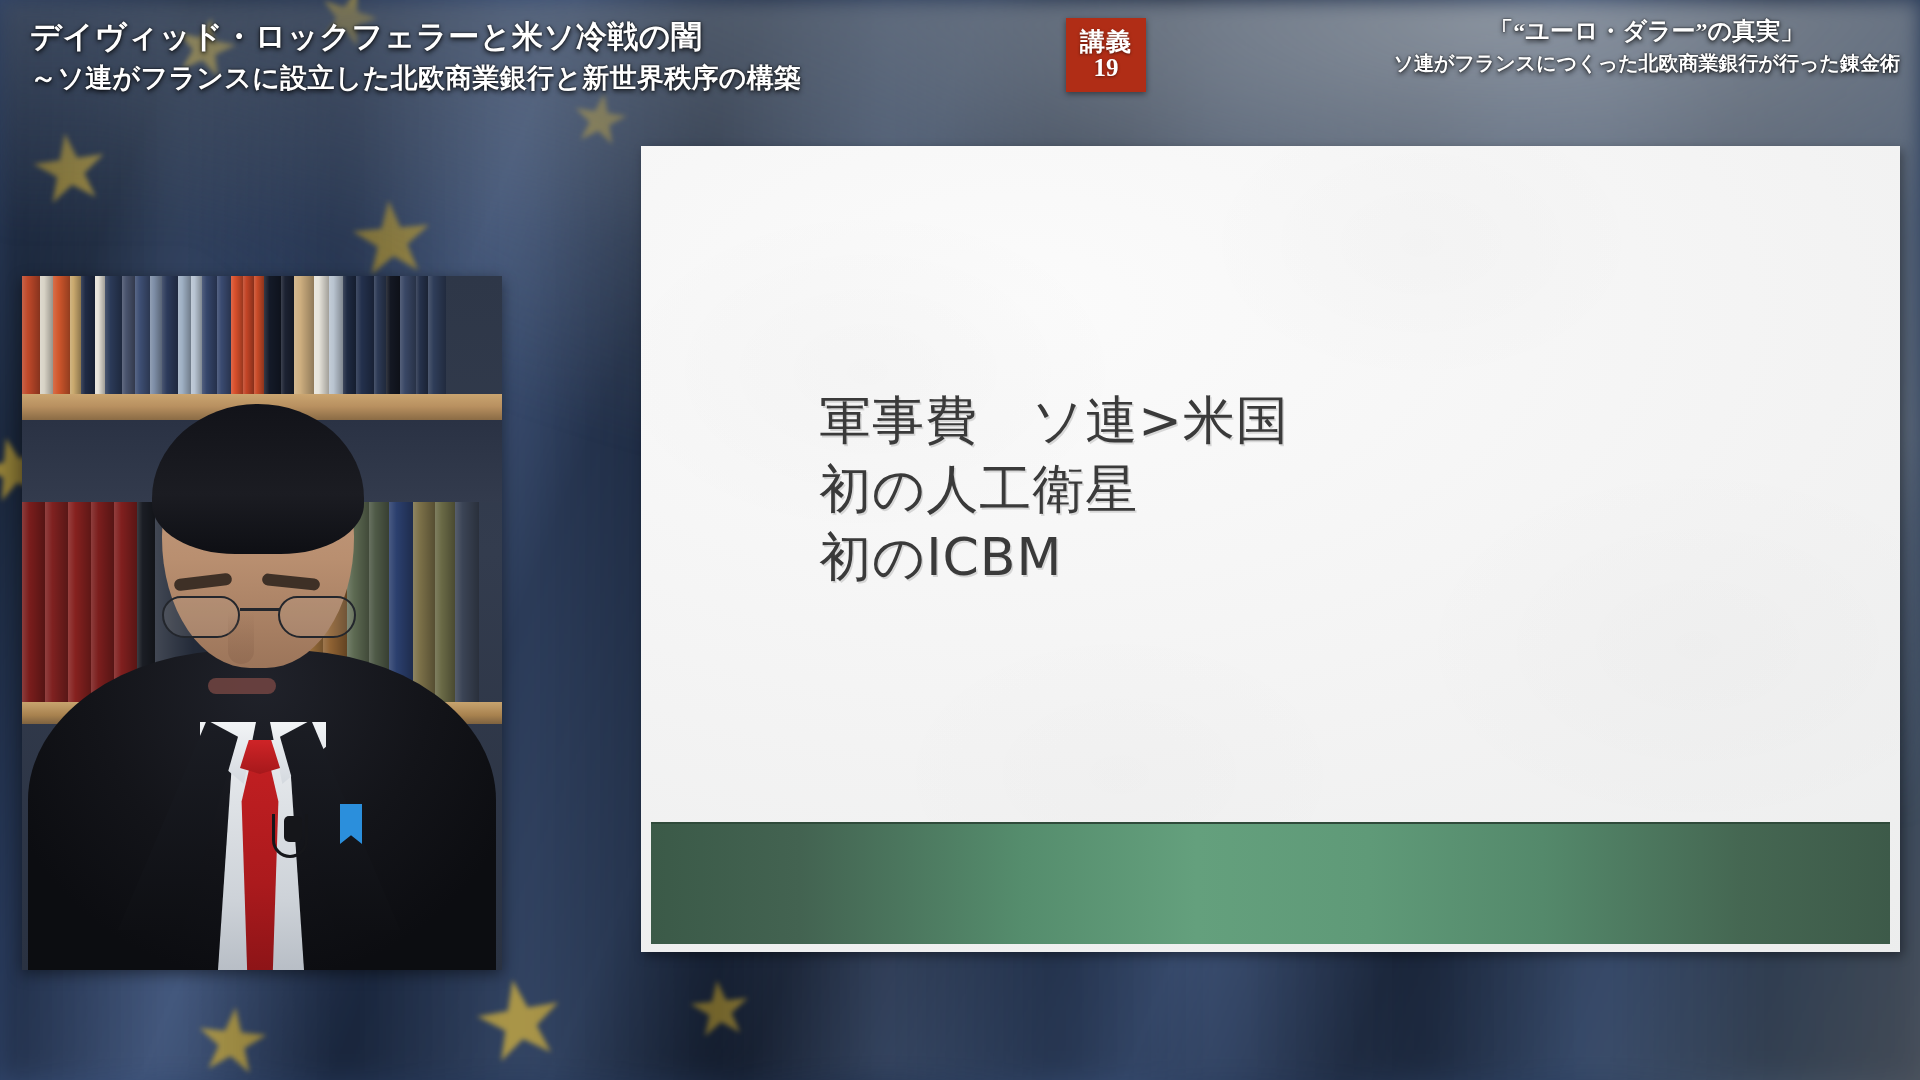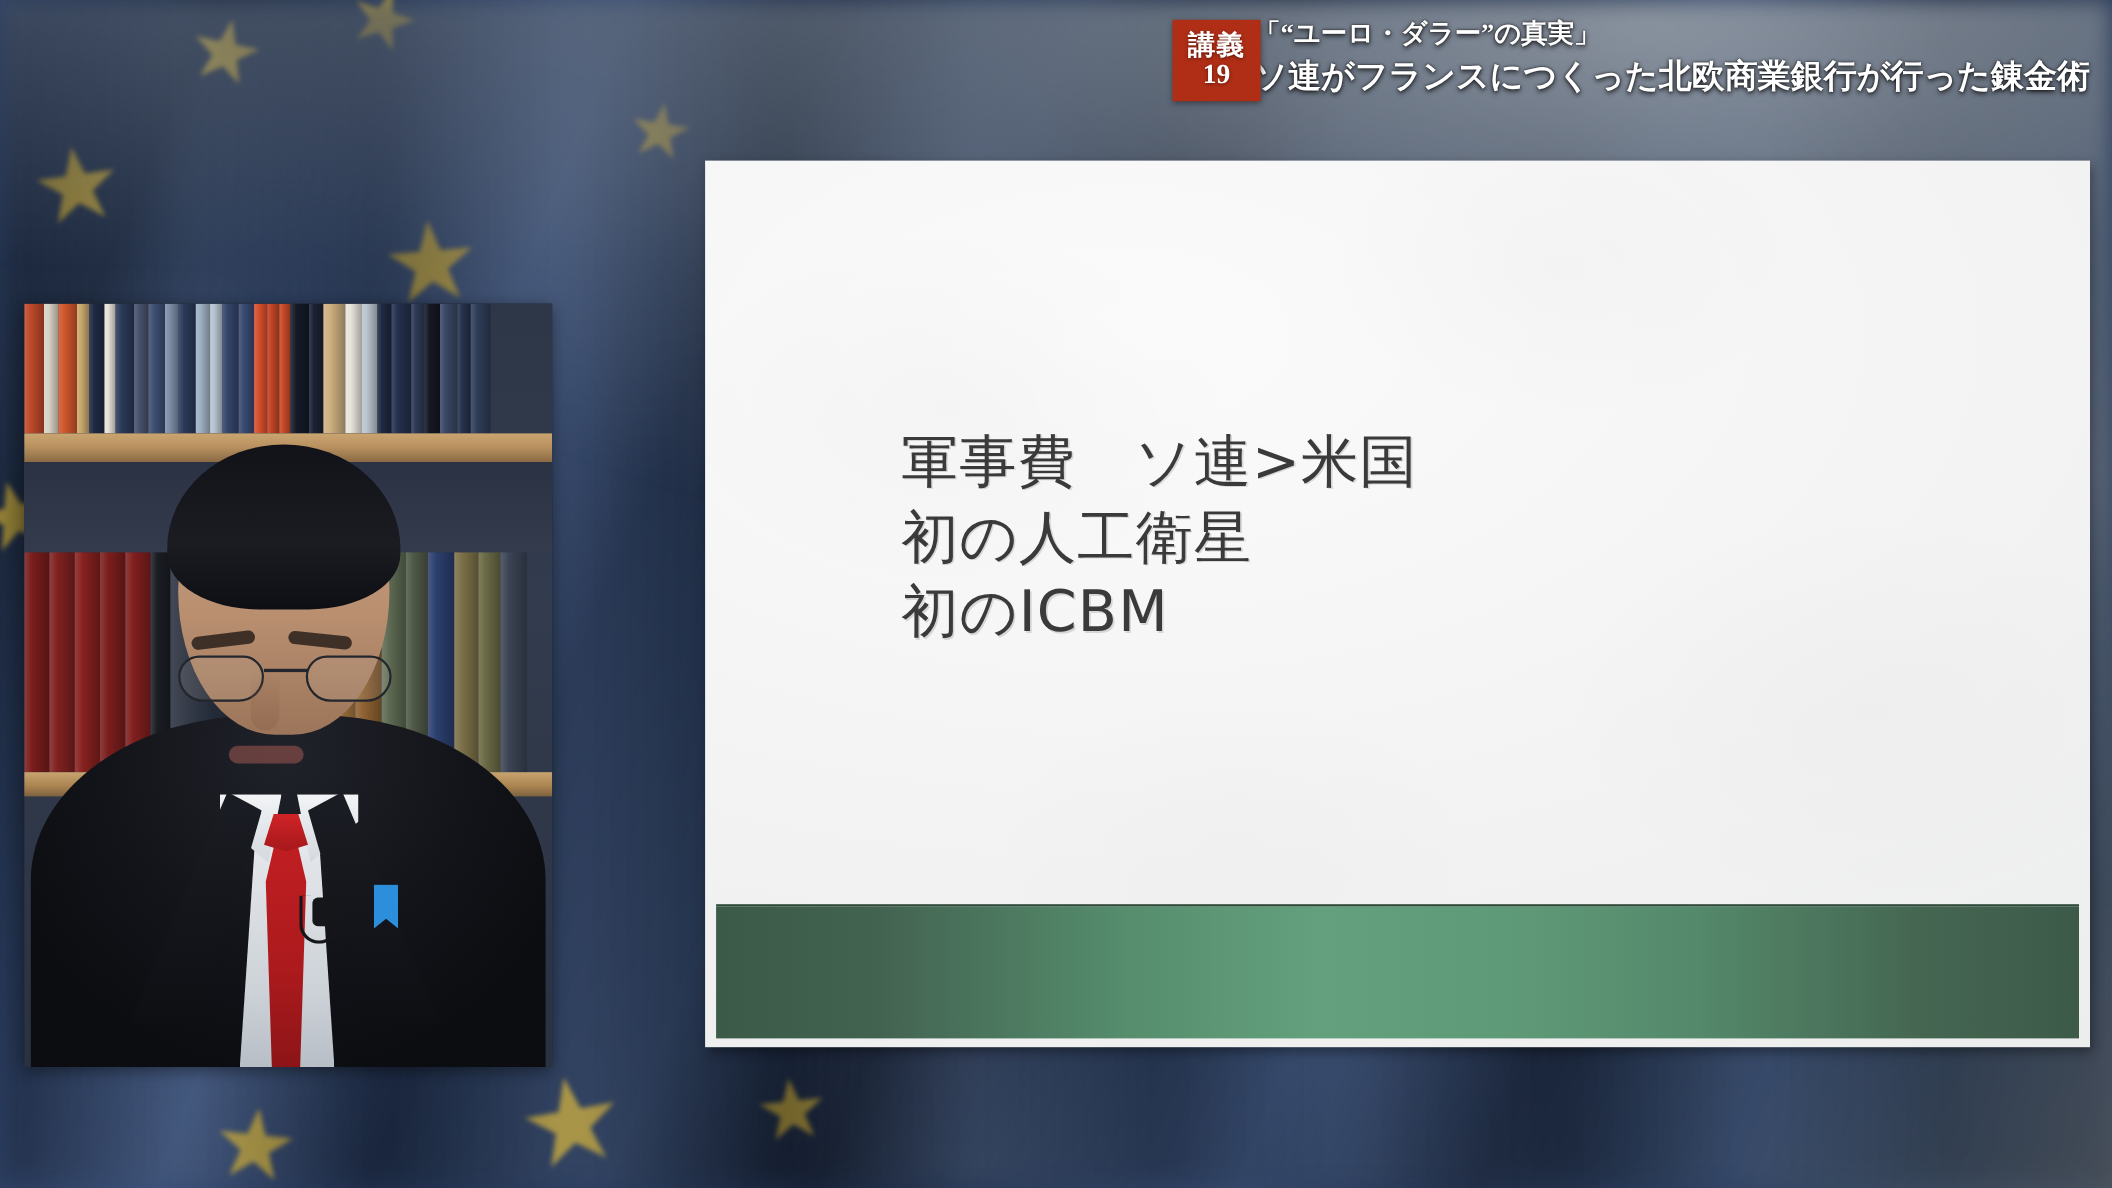--- a/index.html
+++ b/index.html
@@ -97,28 +97,28 @@
     text-shadow: 0 1px 3px rgba(0,0,0,.5);
     z-index: 7;
     box-shadow: 0 2px 6px rgba(0,0,0,.45);
   }
   .badge .bt { font-size: 25px; font-weight: 700; line-height: 1.02; letter-spacing: 1px; }
   .badge .bn { font-size: 25px; font-weight: 700; line-height: 1.05; margin-top: 1px; }
 
   .hdr-right {
     position: absolute;
     right: 20px; top: 16px;
-    text-align: left;
+    text-align: center;
     font-family: "Liberation Serif", "DejaVu Serif", serif;
     color: #ffffff;
     text-shadow: 0 2px 5px rgba(0,0,0,.8), 0 0 2px rgba(0,0,0,.85);
     z-index: 6;
   }
   .hdr-right .r1 { font-size: 24px; font-weight: 700; line-height: 1.3; white-space: nowrap; }
-  .hdr-right .r2 { font-size: 30px; font-weight: 700; line-height: 1.3; margin-top: 3px; white-space: nowrap; }
+  .hdr-right .r2 { font-size: 20px; font-weight: 700; line-height: 1.3; margin-top: 3px; white-space: nowrap; }
 
   
   .slide {
     position: absolute;
     left: 641px; top: 146px;
     width: 1259px; height: 806px;
     background:
       radial-gradient(120% 100% at 30% 20%, #fbfbfb 0%, #f3f3f3 55%, #eceded 100%);
     box-shadow: 3px 4px 10px rgba(0,0,0,.38);
     overflow: hidden;
@@ -364,20 +364,24 @@
           <i style="--s: 54px; --r: 9deg;"></i>
         </div>
         <div class="star" style="left: 720px; top: 1010px; color: rgb(180, 155, 63);">
           <i style="--s: 60px; --r: -6deg;"></i>
         </div>
       </div>
     <div class="bg-folds"></div>
     <div class="bg-haze"></div>
   </div>
 
+  <div class="hdr-left noselect">
+    <div class="l1">デイヴィッド・ロックフェラーと米ソ冷戦の闇</div>
+    <div class="l2">～ソ連がフランスに設立した北欧商業銀行と新世界秩序の構築</div>
+  </div>
 
   <div class="badge noselect">
     <div class="bt">講義</div>
     <div class="bn">19</div>
   </div>
 
   <div class="hdr-right noselect">
     <div class="r1">「“ユーロ・ダラー”の真実」</div>
     <div class="r2">ソ連がフランスにつくった北欧商業銀行が行った錬金術</div>
   </div>

